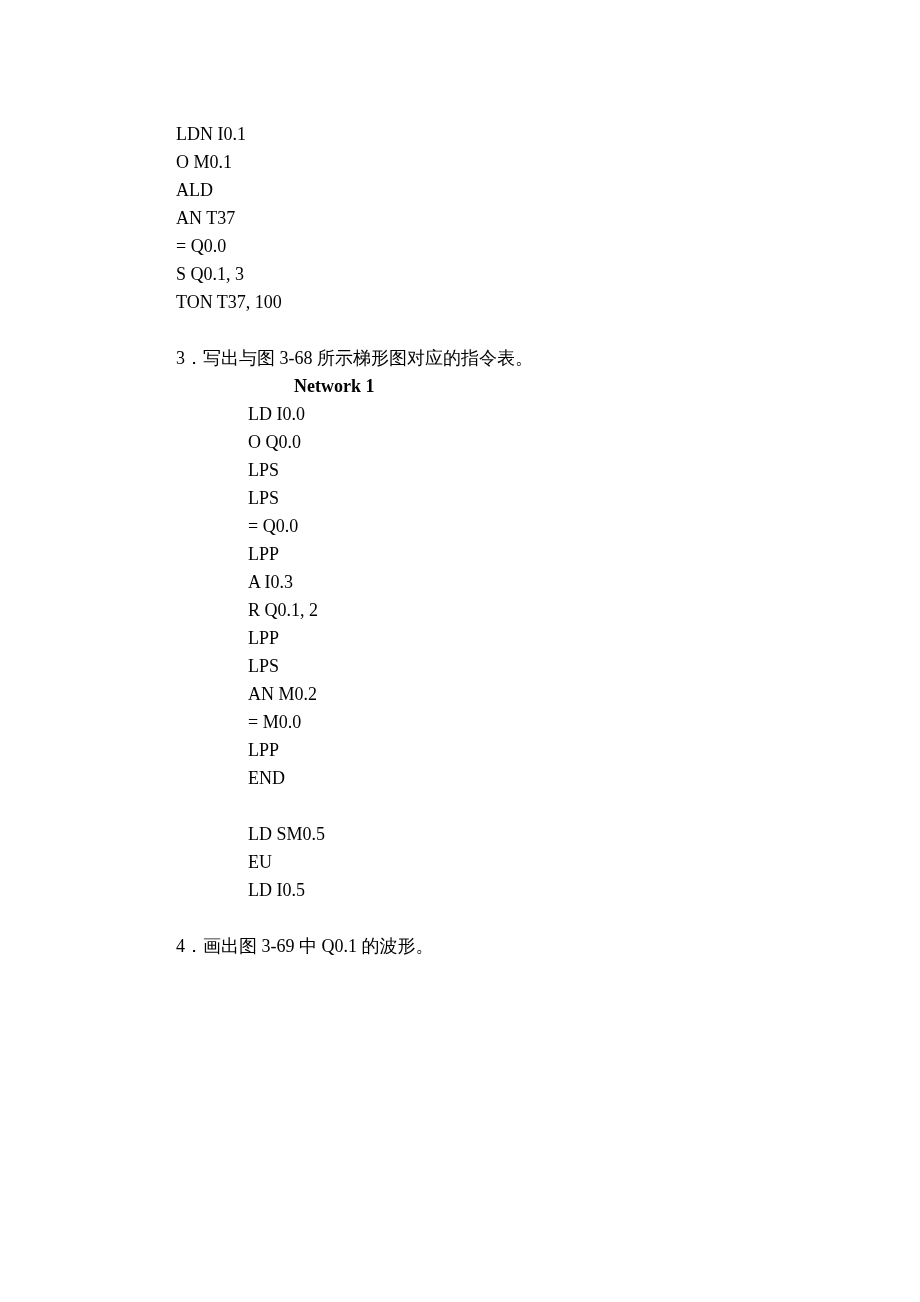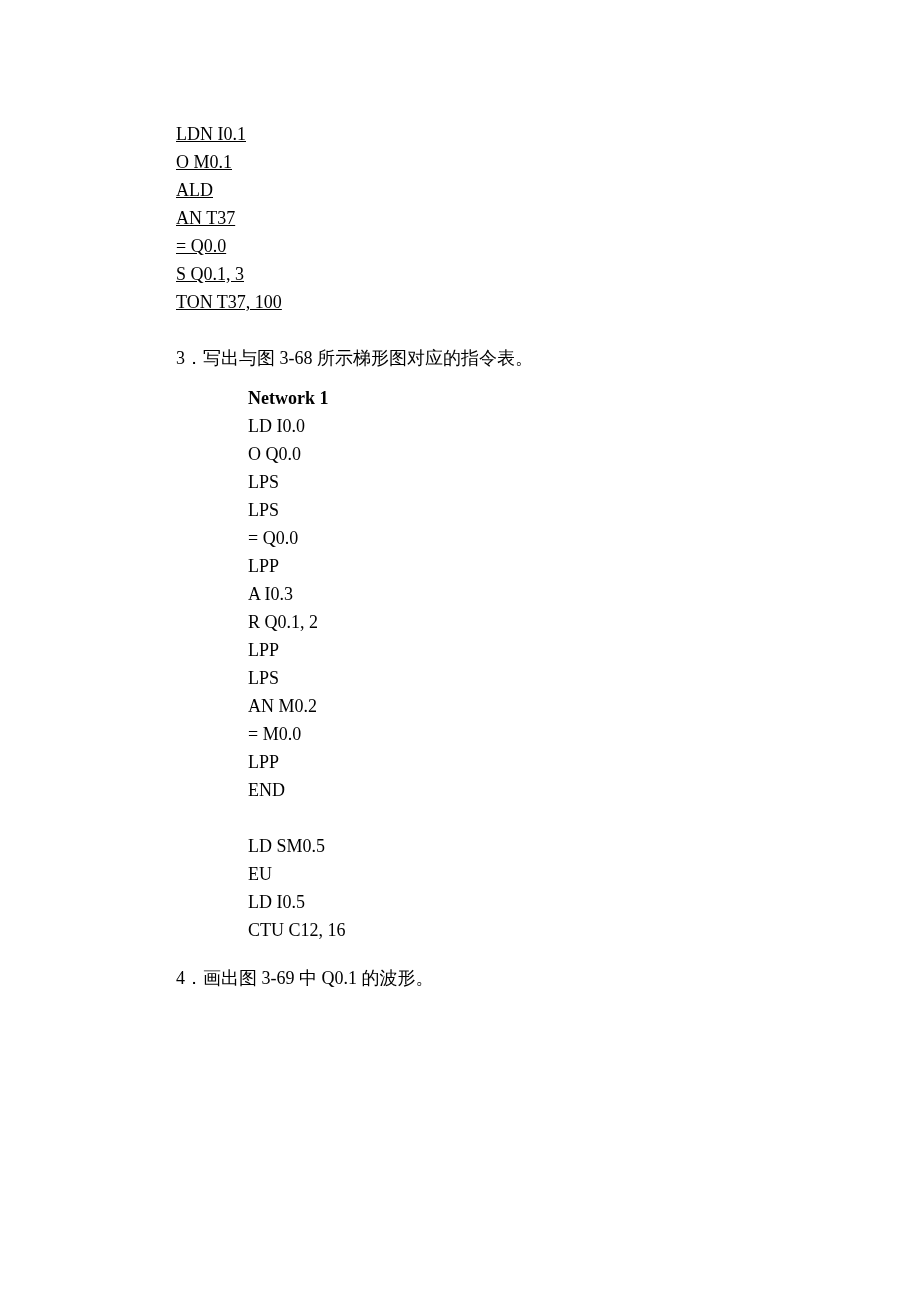--- a/index.html
+++ b/index.html
@@ -10,36 +10,36 @@
     font-family: "Times New Roman", "SimSun", serif;
     color: #000;
   }
   .page {
     padding: 120px 120px 120px 176px;
     font-size: 18px;
     line-height: 28px;
   }
   .block1 {
     margin-bottom: 28px;
-    text-decoration: underline;
   }
   .q3-heading {
-    margin-bottom: 12px;
+    margin-bottom: 0;
   }
   .indent {
     margin-left: 72px;
   }
   .bold {
     font-weight: bold;
+    margin-left: 46px;
   }
   .spacer {
     height: 28px;
   }
   .q4-heading {
-    margin-top: 20px;
+    margin-top: 28px;
   }
 </style>
 </head>
 <body>
 
 <div class="page">
 
   <div class="block1">
     <div>LDN I0.1</div>
     <div>O M0.1</div>
@@ -69,18 +69,17 @@
     <div>LPP</div>
     <div>END</div>
   </div>
 
   <div class="spacer"></div>
 
   <div class="indent">
     <div>LD SM0.5</div>
     <div>EU</div>
     <div>LD I0.5</div>
-    <div>CTU C12, 16</div>
   </div>
 
   <div class="q4-heading">4．画出图 3-69 中 Q0.1 的波形。</div>
 
 </div>
 
 </body></html>

